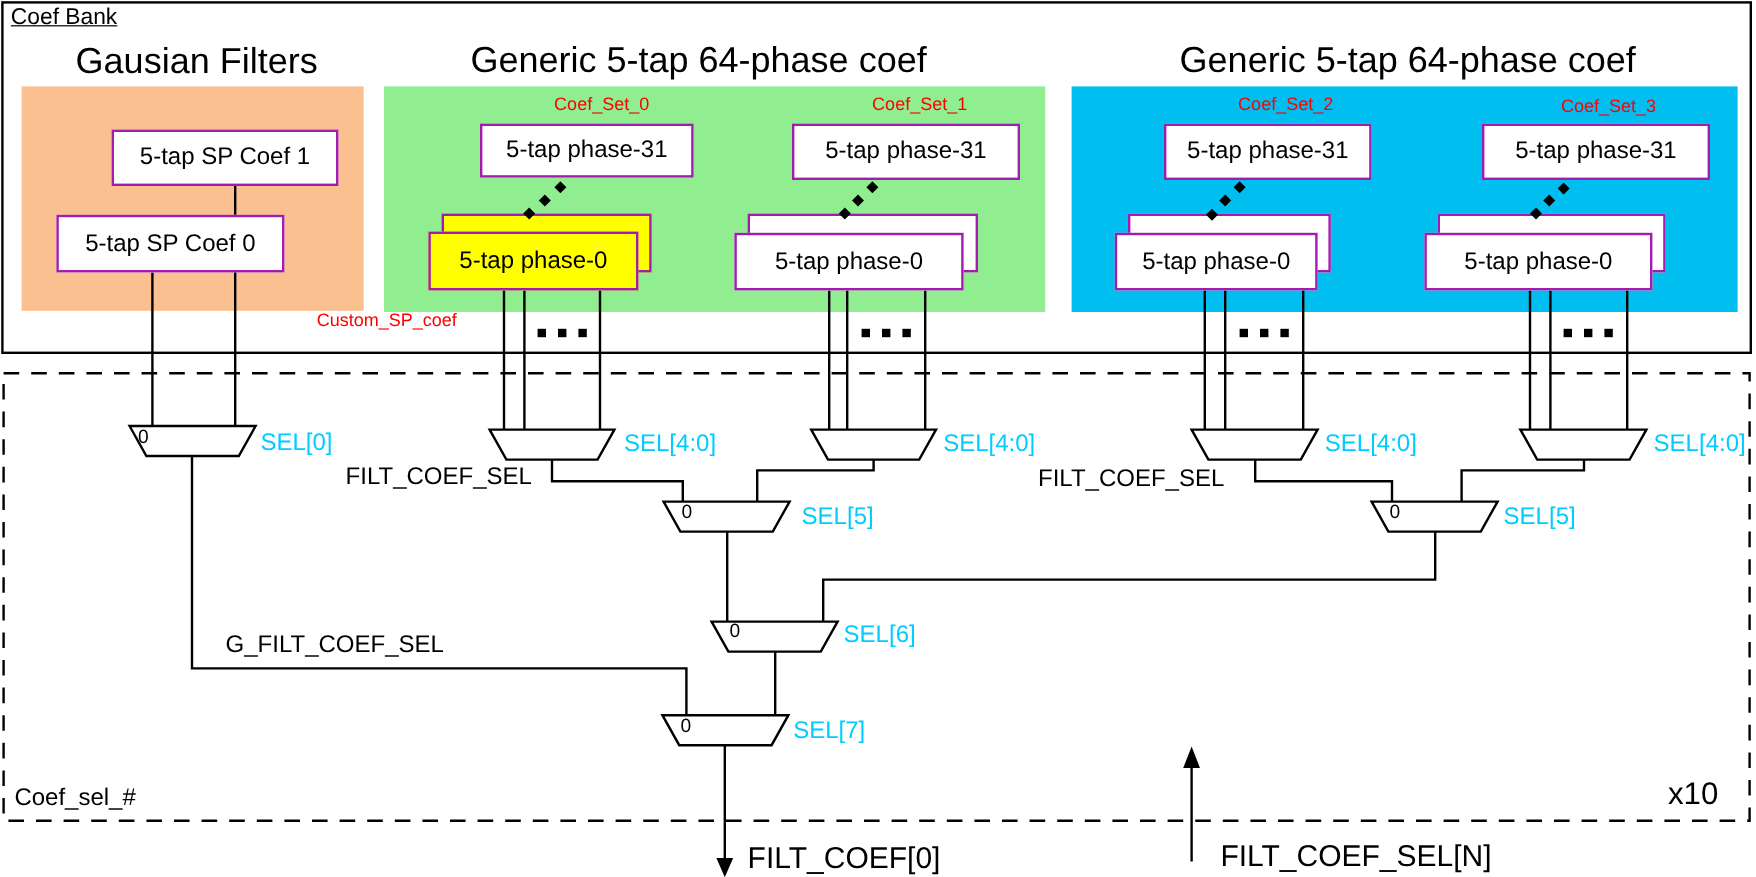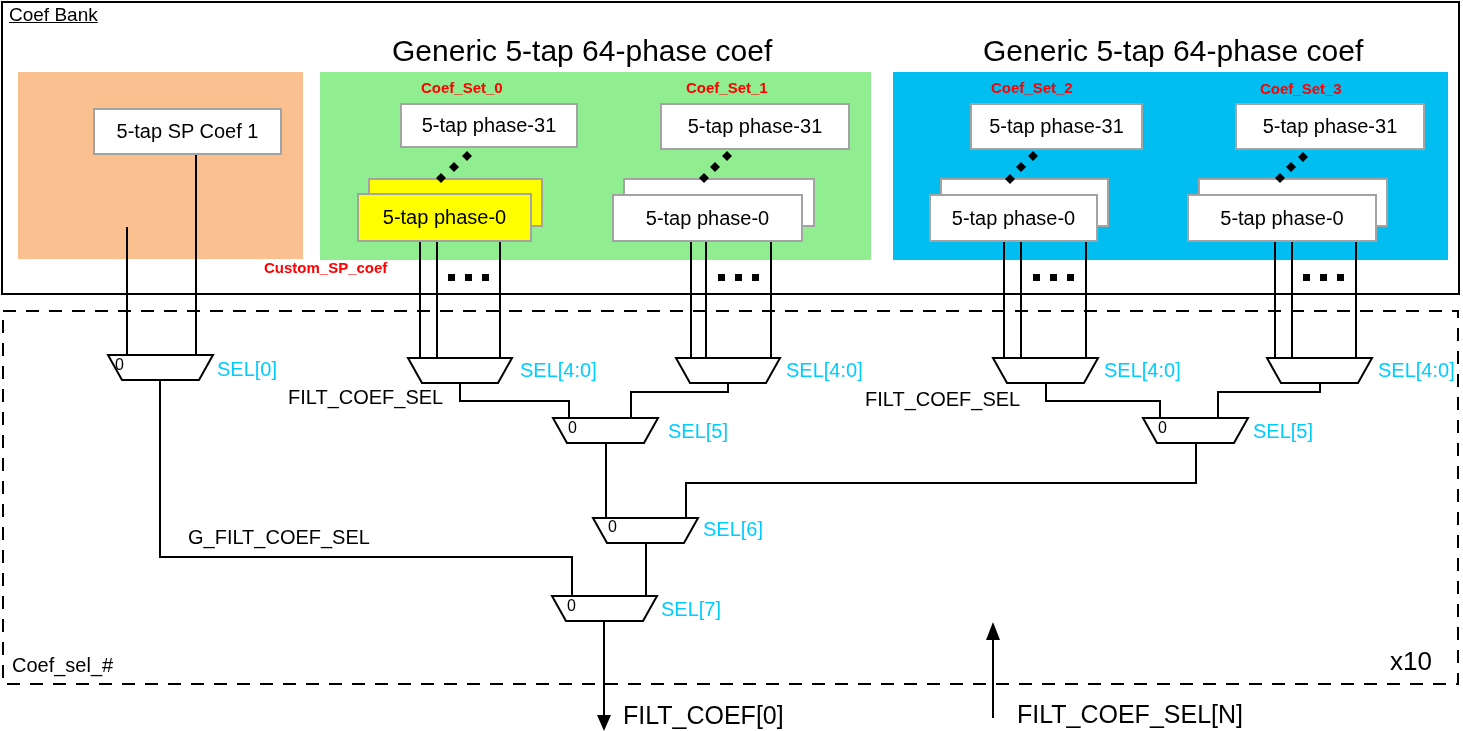--- a/index.html
+++ b/index.html
@@ -1,26 +1,26 @@
 <!DOCTYPE html>
 <html style="--gaussian-region: #FAC090; --generic-left-region: #90EE90; --generic-right-region: #00BFF0; --custom-coef: #FFFF00; --set-label: #FF0000; --sel-label: #00CCFF;"><head>
 <meta charset="utf-8">
 <style>
   html,body{margin:0;padding:0;background:#fff}
   .stage{position:relative;width:1463px;height:731px;background:#fff;overflow:hidden;
          font-family:"Liberation Sans","DejaVu Sans",sans-serif;color:#000}
   .region{position:absolute}
   .svglayer{position:absolute;left:0;top:0;pointer-events:none}
-  .box{position:absolute;border:2px solid #a3a3a3;background:#fff;box-sizing:border-box;
+  .box{position:absolute;border:2px solid #a21caf;background:#fff;box-sizing:border-box;
        display:flex;align-items:center;justify-content:center;font-size:20px;white-space:nowrap}
   .box.yellow{background:var(--custom-coef,#FFFF00)}
   .title{position:absolute;left:9px;top:4px;font-size:19px;text-decoration:underline;white-space:nowrap}
   .heading{position:absolute;font-size:30px;line-height:1;white-space:nowrap}
-  .setlbl{position:absolute;font-size:15px;font-weight:bold;line-height:1;
-          color:var(--set-label,#FF0000);text-align:left;white-space:nowrap}
+  .setlbl{position:absolute;font-size:15px;font-weight:normal;line-height:1;
+          color:var(--set-label,#FF0000);text-align:right;white-space:nowrap}
   .sel{position:absolute;font-size:20px;line-height:1;color:var(--sel-label,#00CCFF);white-space:nowrap}
   .sig{position:absolute;font-size:20px;line-height:1;white-space:nowrap}
   .sig.big{font-size:25px}
   .sig.x10{font-size:26px}
   .muxzero{position:absolute;font-size:16px;line-height:1}
   .border-box{position:absolute;border:2px solid #000;box-sizing:border-box;background:transparent}
 </style>
 </head>
 <body>
 
@@ -79,20 +79,23 @@
     </g>
     <g fill="#000">
       <polygon points="604,731 597,715 611,715"></polygon>
       <polygon points="993,622 986,640 1000,640"></polygon>
     </g>
   </svg>
 
   <div class="box" style="left:93px;top:108px;width:189px;height:47px">
     <span>5-tap SP Coef 1</span>
     </div>
+  <div class="box" style="left:47px;top:179px;width:190px;height:48px">
+    <span>5-tap SP Coef 0</span>
+    </div>
 
   <div class="box" style="left:400px;top:103px;width:178px;height:45px">
     <span>5-tap phase-31</span>
     </div>
   <div class="box" style="left:660px;top:103px;width:190px;height:47px">
     <span>5-tap phase-31</span>
     </div>
   <div class="box" style="left:970px;top:103px;width:173px;height:47px">
     <span>5-tap phase-31</span>
     </div>
@@ -129,20 +132,21 @@
       <polygon points="1033,151 1038,156 1033,161 1028,156"></polygon>
         <polygon points="1021,162 1026,167 1021,172 1016,167"></polygon>
         <polygon points="1010,174 1015,179 1010,184 1005,179"></polygon>
       <polygon points="1303,152 1308,157 1303,162 1298,157"></polygon>
         <polygon points="1291,162 1296,167 1291,172 1286,167"></polygon>
         <polygon points="1280,173 1285,178 1280,183 1275,178"></polygon>
     </g>
   </svg>
 
   <div class="title">Coef Bank</div>
+  <div class="heading" style="left:63px;top:37px">Gausian Filters</div>
   <div class="heading" style="left:392px;top:36px">Generic 5-tap 64-phase coef</div>
   <div class="heading" style="left:983px;top:36px">Generic 5-tap 64-phase coef</div>
 
   <div class="setlbl" style="left:421px;top:80px;width:120px">Coef_Set_0</div>
   <div class="setlbl" style="left:686px;top:80px;width:120px">Coef_Set_1</div>
   <div class="setlbl" style="left:991px;top:80px;width:120px">Coef_Set_2</div>
   <div class="setlbl" style="left:1260px;top:81px;width:120px">Coef_Set_3</div>
   <div class="setlbl" style="left:264px;top:260px">Custom_SP_coef</div>
 
   <div class="muxzero" style="left:115px;top:357px">0</div>

